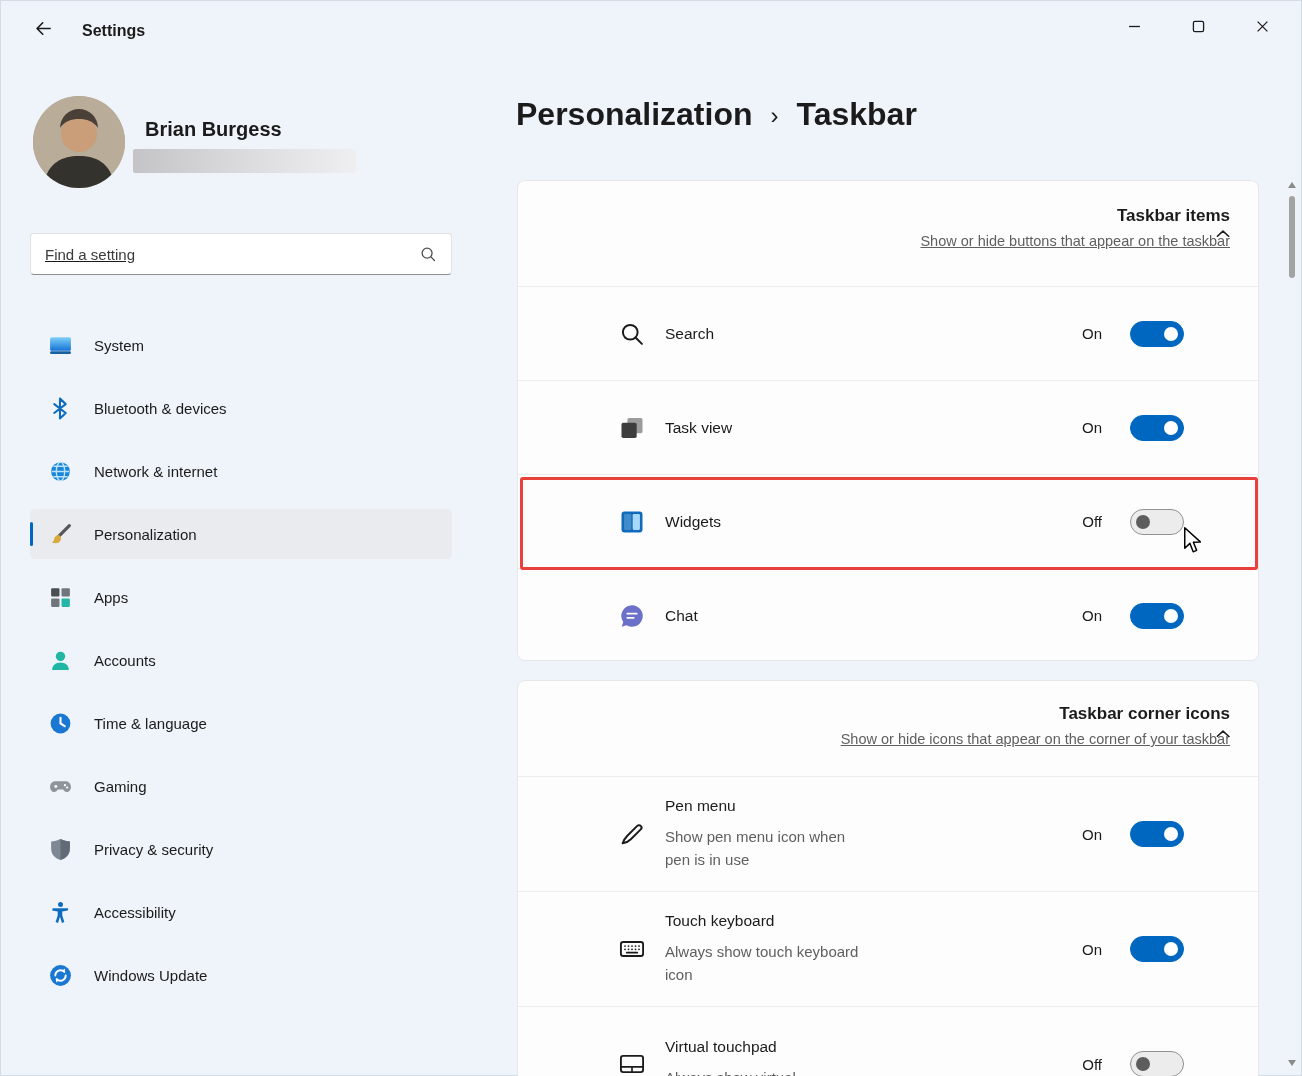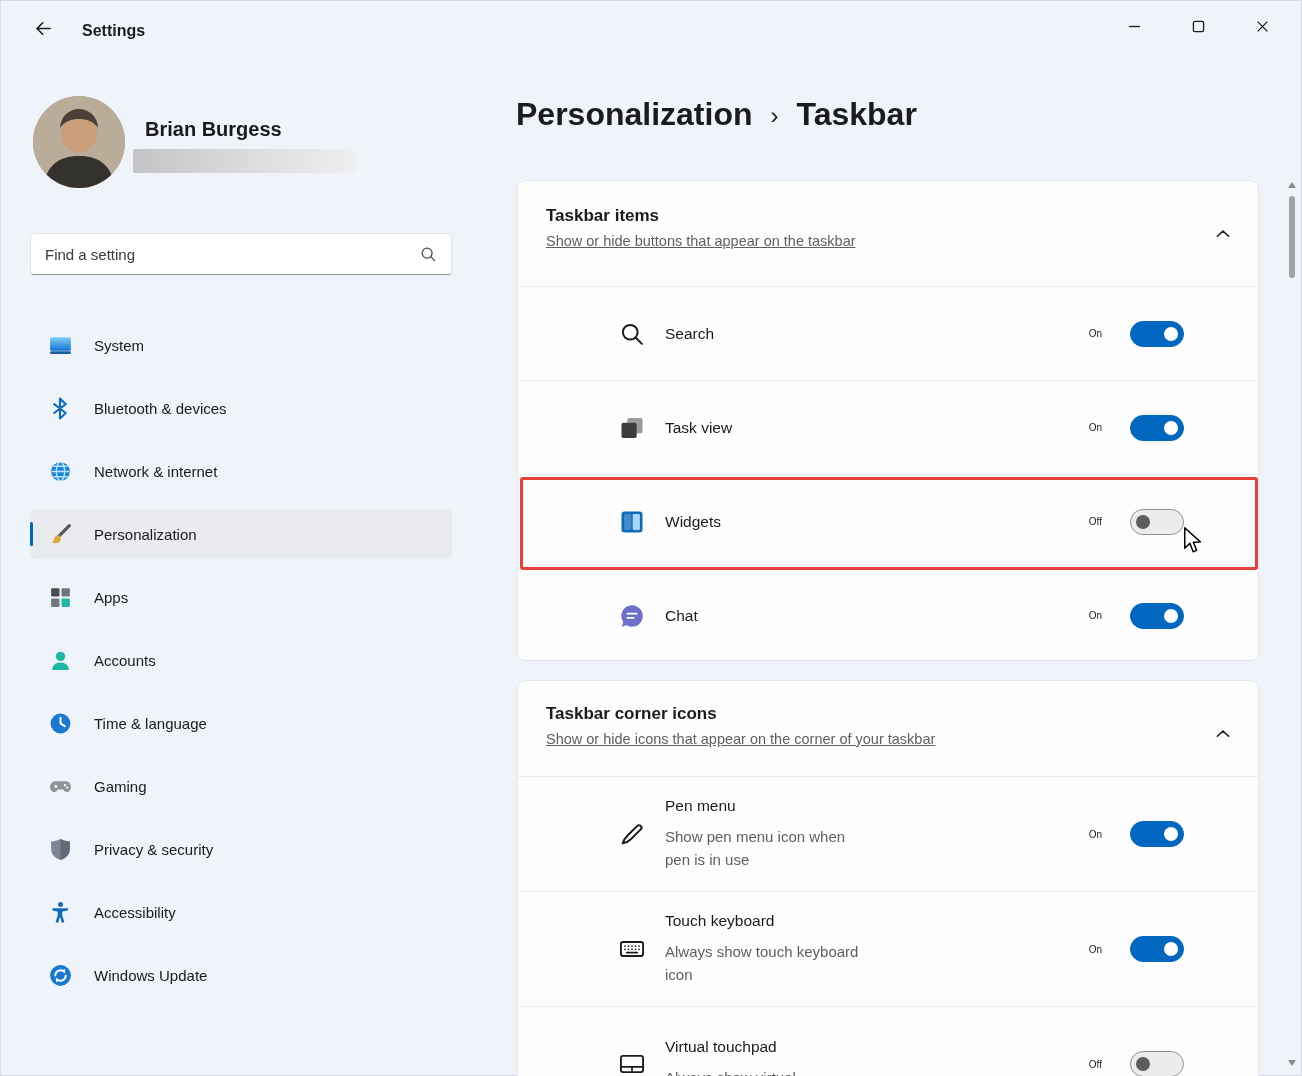--- a/index.html
+++ b/index.html
@@ -22,21 +22,21 @@
 
   
   .sidebar { position:absolute; left:0; top:56px; width:460px; bottom:0; }
   .avatar { position:absolute; left:33px; top:40px; width:92px; height:92px;
     border-radius:50%; overflow:hidden; background:#b3a796; }
   .profile-name { position:absolute; left:145px; top:62px; font-size:20px; font-weight:600; }
   .redacted { position:absolute; left:133px; top:93px; width:223px; height:24px; border-radius:2px;
     background:linear-gradient(90deg,#c4c4c6 0%, #d9d9db 45%, #efeff1 100%); }
   .search-box { position:absolute; left:30px; top:177px; width:422px; height:42px;
     background:#ffffff; border:1px solid #e2e2e2; border-bottom:1px solid #8f8f8f;
-    border-radius:4px; display:flex; align-items:center; padding:12px 14px; }
+    border-radius:4px; display:flex; align-items:center; padding:12px 14px;text-decoration:underline; }
   .search-box input { flex:1; border:none; outline:none; font-size:15px;
     font-family:"Liberation Sans", sans-serif; color:#1b1b1b; background:transparent; }
   .search-box input::placeholder { color:#3a3a3a; opacity:1; }
   .search-glyph { width:18px; height:18px; flex:0 0 18px; }
 
   .nav { position:absolute; left:30px; top:264px; width:422px; }
   .nav-item { height:50px; border-radius:5px; display:flex; align-items:center;
     margin-bottom:13px; position:relative; padding-left:18px; cursor:pointer; }
   .nav-item.selected { background:#e9ebef; }
   .nav-item.selected::before { content:""; position:absolute; left:0; top:13px;
@@ -49,37 +49,37 @@
   .main { position:absolute; left:516px; top:56px; right:0; bottom:0; }
   .breadcrumb { position:absolute; left:0; top:40px; display:flex; align-items:center; }
   .bc-parent { font-size:32px; font-weight:600; cursor:pointer; }
   .bc-sep { font-size:24px; margin:0 18px; padding-top:2px; }
   .bc-current { font-size:32px; font-weight:700; }
 
   .card { position:absolute; left:1px; width:742px; background:#fdfdfd;
     border:1px solid #e7e7e7; border-radius:8px; overflow:hidden; }
   .card1 { top:124px; height:481px; }
   .card2 { top:624px; height:500px; }
-  .card-header { position:relative; padding:25px 28px 0 28px; cursor:pointer; }
+  .card-header { position:relative; padding:25px 28px 0 28px; cursor:pointer;text-align:right; }
   .card1 .card-header { height:105px; }
   .card2 .card-header { height:95px; padding-top:23px; }
   .card-title { font-size:17px; font-weight:600; }
   .card-subtitle { font-size:14.5px; color:#5f5f5f; margin-top:7px;text-decoration:underline; }
   .chev { position:absolute; right:26px; top:44px; width:18px; height:18px; }
 
   .row { display:flex; align-items:center; border-top:1px solid #ececec;
     padding:0 74px 0 100px; }
   .r94 { height:94px; }
   .r115 { height:115px;justify-content:flex-end; }
   .row-icon { width:28px; height:28px; flex:0 0 28px; margin-right:19px; }
   .row-icon svg { width:100%; height:100%; display:block; }
   .row-label { font-size:15.5px; }
   .row-main { flex:1; }
   .row-desc { font-size:15px; color:#5f5f5f; max-width:198px; line-height:1.5; margin-top:11px; }
-  .row-state { margin-right:28px; font-size:10px; }
+  .row-state { margin-right:28px; font-size:15px; }
 
   .toggle { position:relative; width:54px; height:26px; border-radius:13px;
     border:1px solid #919191; background:#ececec; cursor:pointer; flex:0 0 54px; }
   .toggle .knob { position:absolute; top:50%; transform:translateY(-50%); left:5px;
     width:14px; height:14px; border-radius:50%; background:#5d5d5d; }
   .toggle.on { background:#0067c0; border-color:#0067c0; }
   .toggle.on .knob { left:auto; right:5px; background:#ffffff; }
 
   .annotation { position:absolute; left:4px; top:421px; width:738px; height:93px;
     border:3px solid #e8403a; border-radius:3px; pointer-events:none; z-index:5; }

